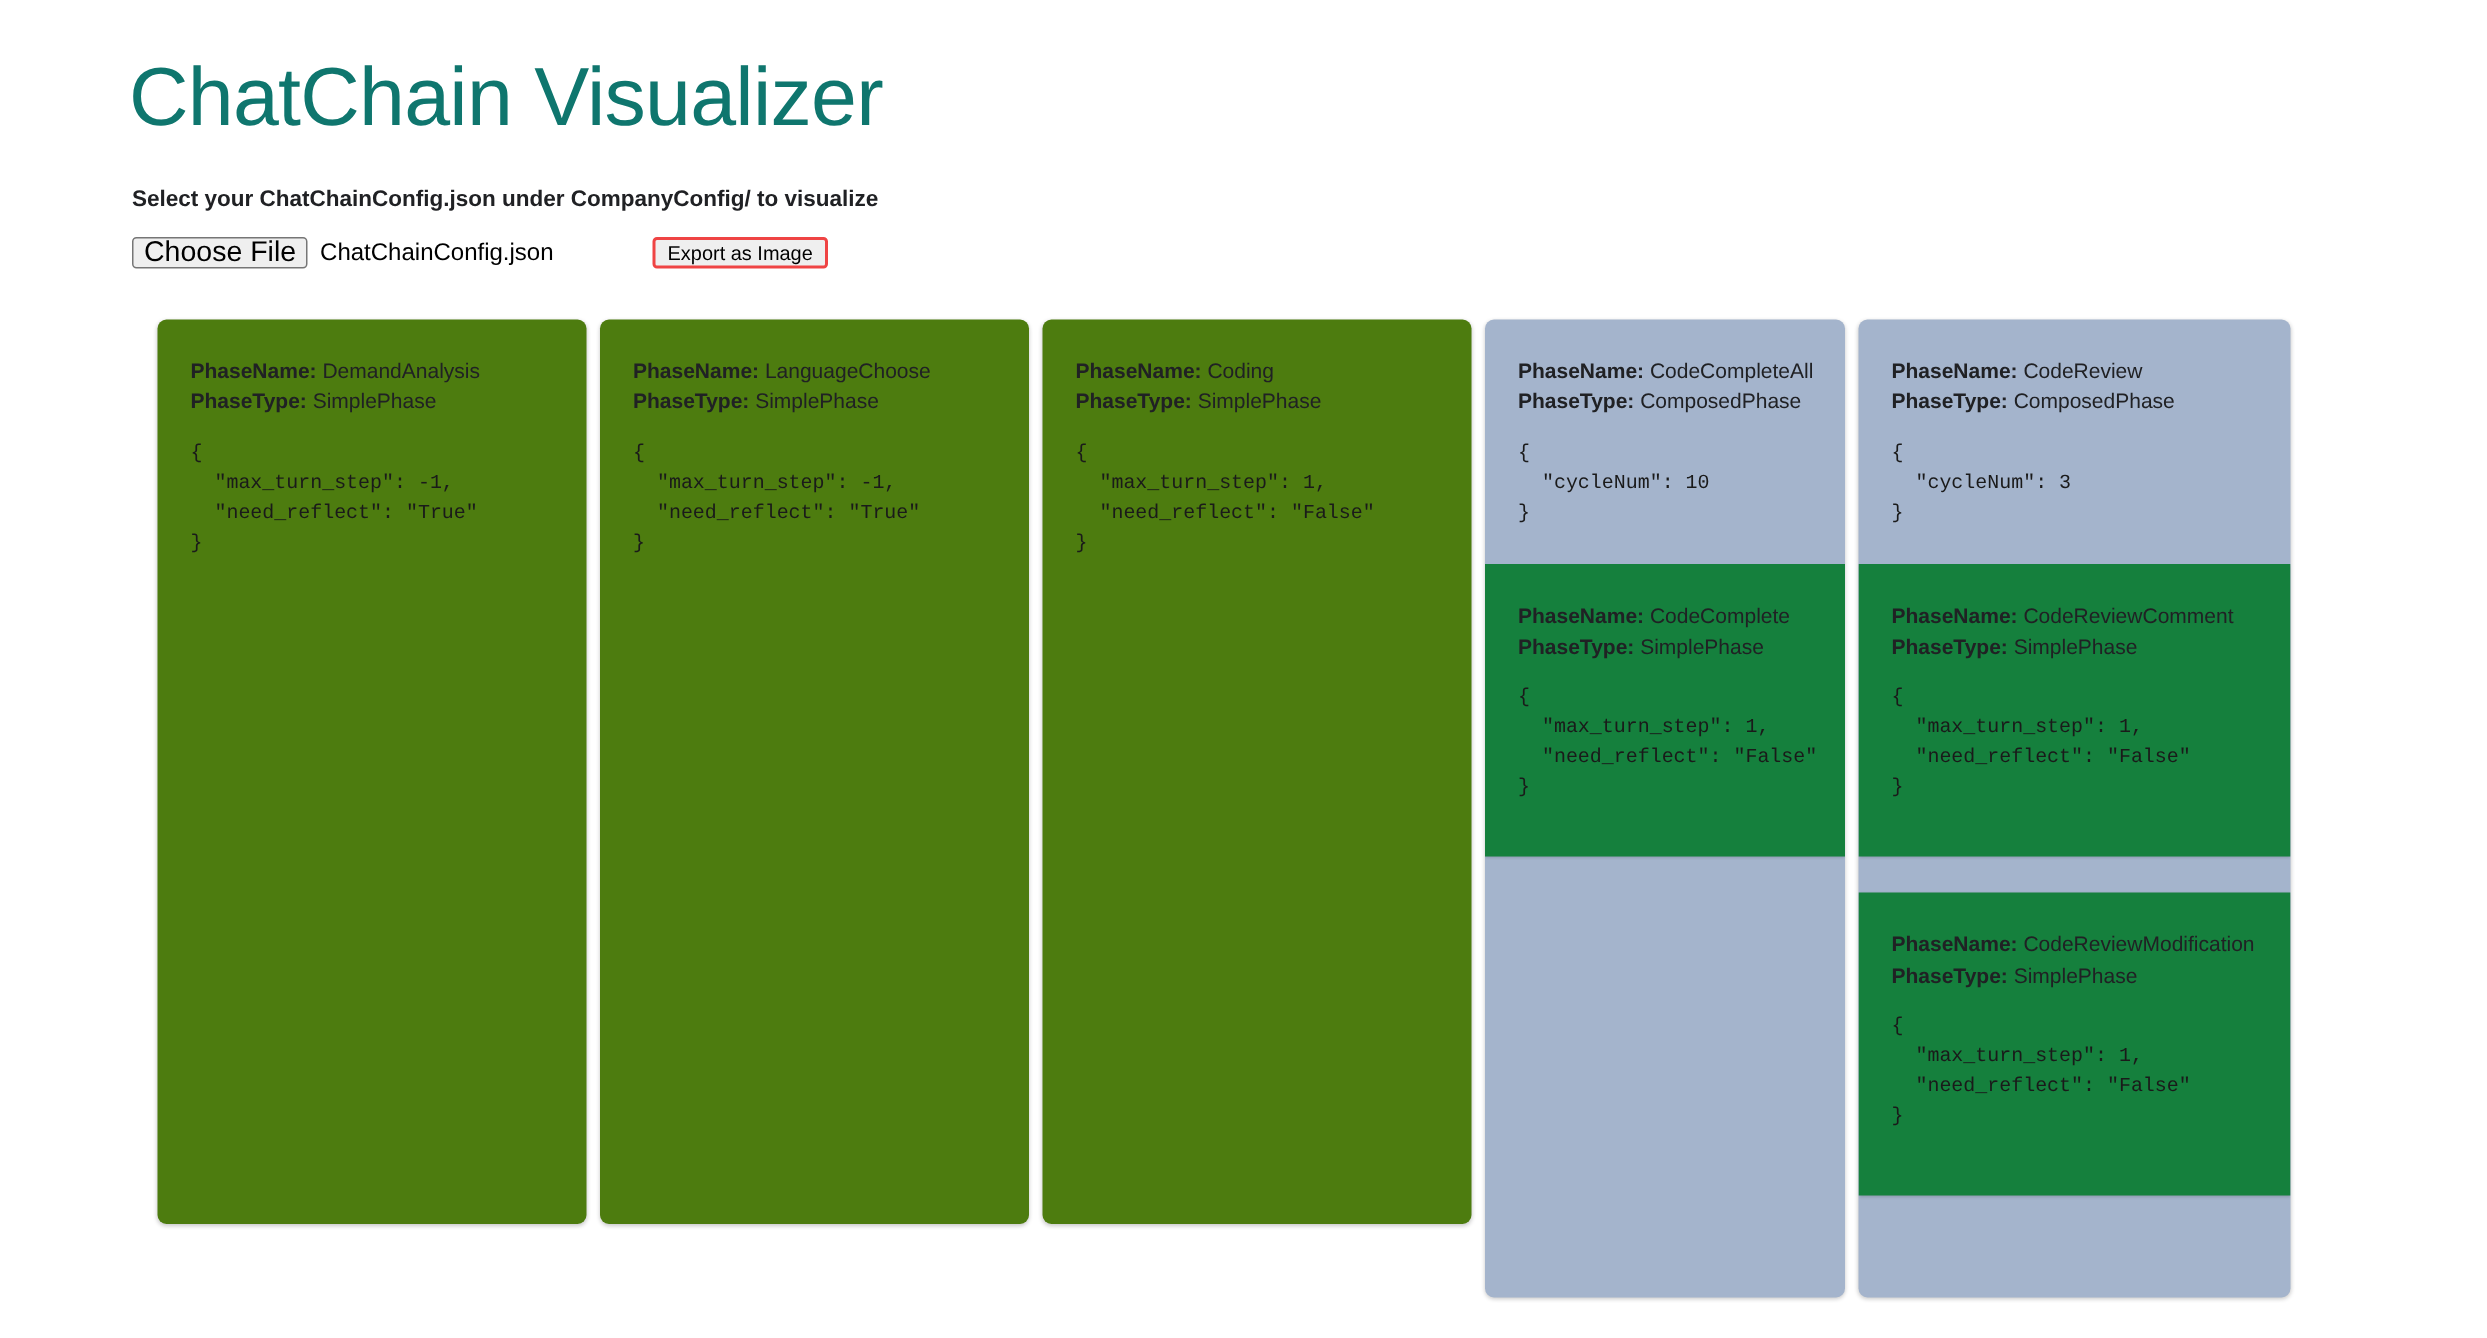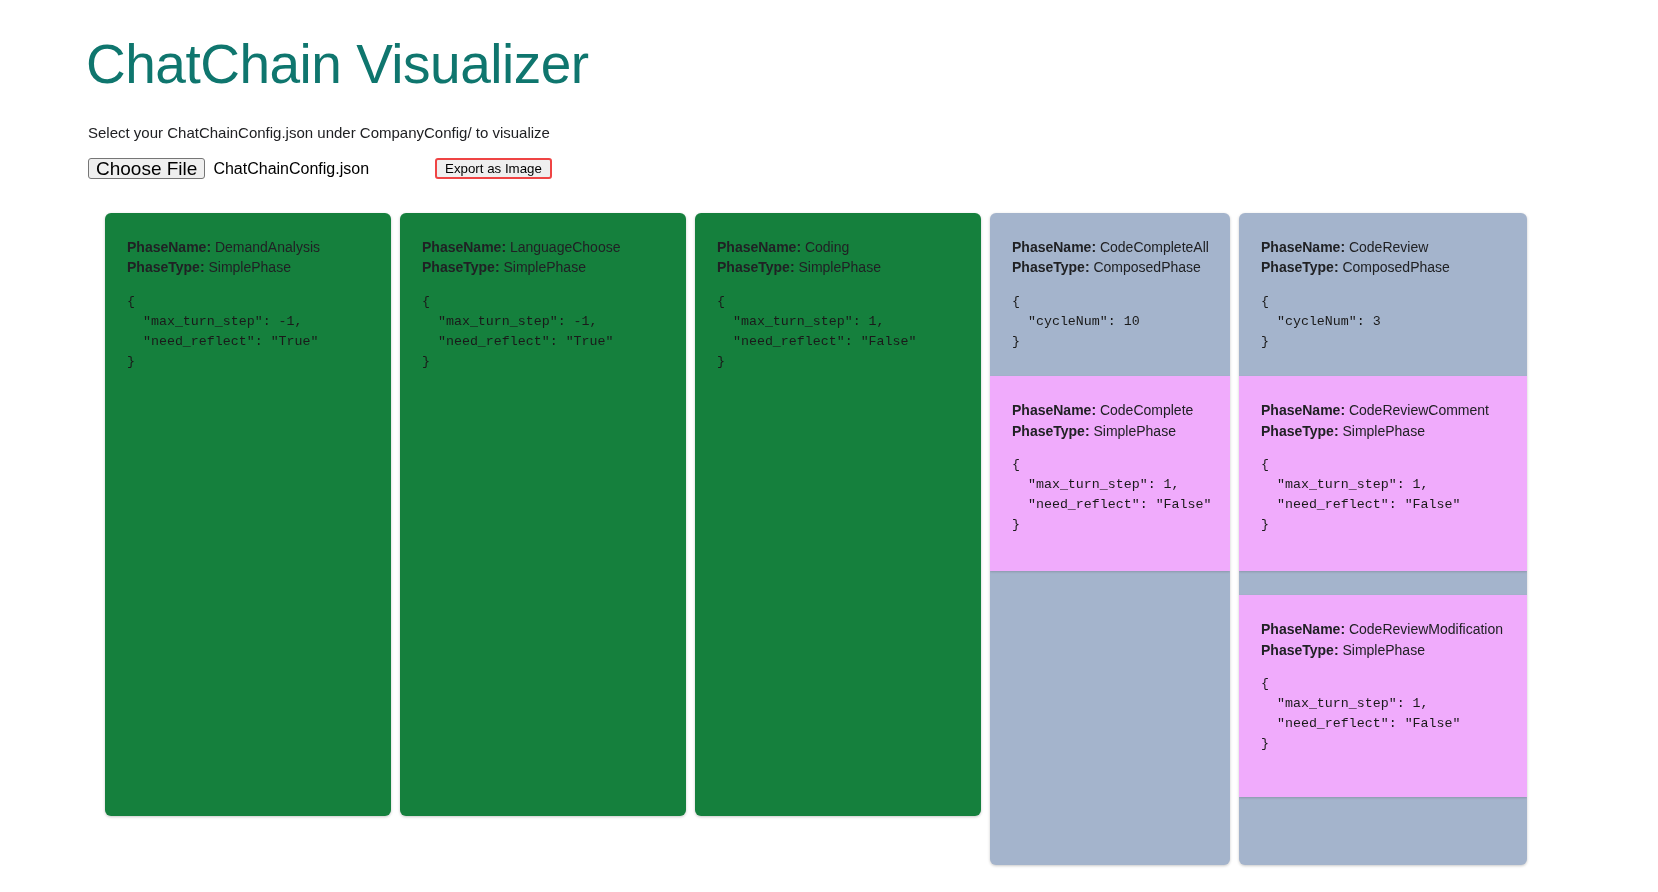--- a/index.html
+++ b/index.html
@@ -21,20 +21,21 @@
     color: #0f766e;
     margin: 0;
     line-height: 1.05;
     letter-spacing: -0.5px;
   }
   .subtitle {
     font-size: 15px;
     color: #202124;
     margin: 30px 0 1px 2px;
     line-height: 1.2;
+    font-weight: bold;
   }
   .controls {
     margin-top: 16px;
     margin-left: 2px;
     display: flex;
     align-items: center;
     height: 22px;
   }
   .file-input {
     display: inline-flex;
@@ -92,21 +93,21 @@
   .column { flex: 0 0 auto; }
 
   .card {
     border-radius: 6px;
     box-shadow: 0 1px 3px rgba(0,0,0,0.22);
     overflow: hidden;
     position: relative;
   }
 
   .card.simple {
-    background: #15803d;
+    background: #4d7c0f;
     width: 286px;
     height: 603px;
     padding: 24px 22px;
   }
 
   .card.composed {
     background: #a4b4cc;
     width: 240px;
     padding: 24px 22px 0 22px;
   }
@@ -116,21 +117,21 @@
 
   .sub-list {
     margin: 24px -22px 0 -22px;
     display: flex;
     flex-direction: column;
     gap: 24px;
     padding-bottom: 24px;
   }
 
   .card.sub {
-    background: #f0abfc;
+    background: #15803d;
     border-radius: 0;
     box-shadow: 0 1px 2px rgba(0,0,0,0.16);
     padding: 24px 22px;
     width: 100%;
   }
 
   .phase-line {
     font-size: 14px;
     color: #202124;
     line-height: 1.45;

